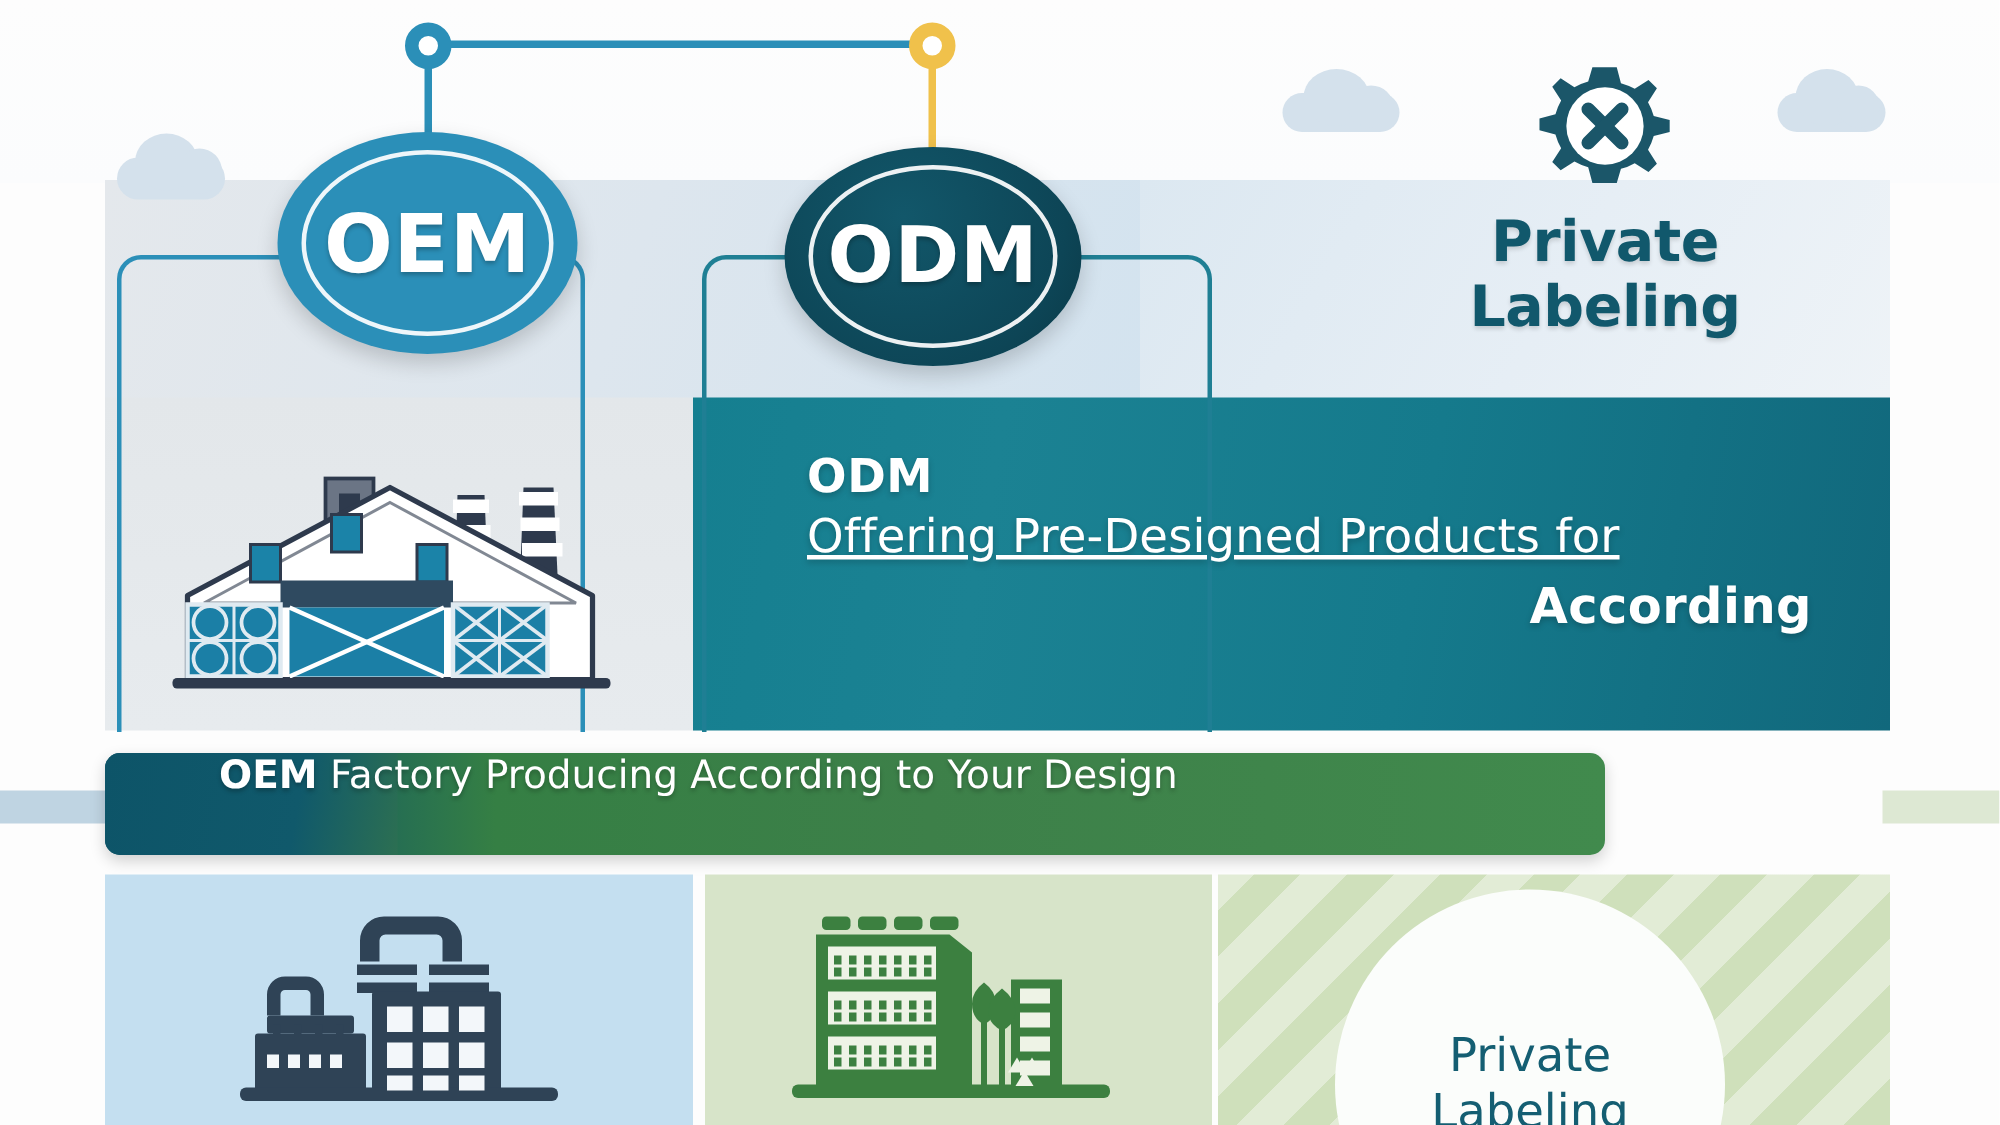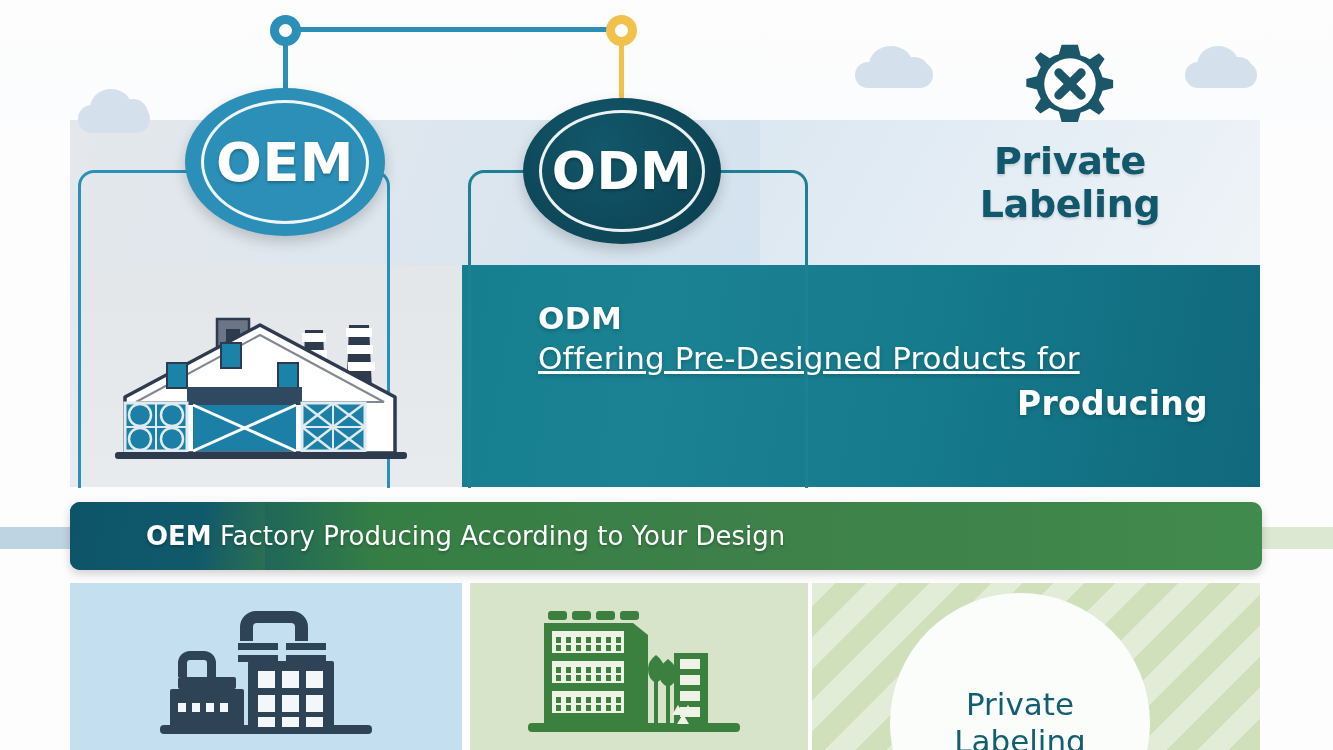--- a/index.html
+++ b/index.html
@@ -52,23 +52,23 @@
       text-shadow:0 2px 3px rgba(0,0,0,.14);}
 
   
   #odm-text{position:absolute;left:538px;top:300px;width:700px;color:#ffffff;
       text-shadow:0 2px 4px rgba(0,0,0,.22);}
   #odm-text .h{font-size:31px;font-weight:700;letter-spacing:.4px;}
   #odm-text .l2{font-size:31px;font-weight:400;margin-top:4px;letter-spacing:.1px;text-decoration:underline;}
   #odm-text .l3{font-size:33px;font-weight:700;text-align:right;margin-top:8px;padding-right:30px;letter-spacing:.3px;}
 
   
-  #oem-banner{position:absolute;left:70px;top:502px;width:1192px;height:68px;border-radius:10px;
+  #oem-banner{position:absolute;left:70px;top:502px;width:1000px;height:68px;border-radius:10px;
       background:linear-gradient(90deg,#0d5468 0%,#155c62 12%,#357f44 26%,#3d8049 55%,#418a4d 100%);
-      box-shadow:0 4px 10px rgba(0,0,0,.18);display:flex;align-items:center;}
+      box-shadow:0 4px 10px rgba(0,0,0,.18);display:flex;align-items:flex-start;}
   #oem-banner .cap{position:absolute;left:0;top:0;width:195px;height:68px;border-radius:10px 0 0 10px;
       background:linear-gradient(100deg,#0d5468 0%,#10596b 65%,#2c6f52 100%);}
   #oem-banner .label{position:relative;padding-left:76px;color:#fff;font-size:26px;
       text-shadow:0 2px 3px rgba(0,0,0,.25);white-space:nowrap;}
   #oem-banner .label b{font-weight:700;}
   #oem-banner .label span{font-weight:400;}
   .side-bar-left{position:absolute;left:0;top:527px;width:92px;height:22px;background:#bfd4e2;}
   .side-bar-right{position:absolute;left:1255px;top:527px;width:78px;height:22px;background:#dde8d3;}
 
   
@@ -193,21 +193,21 @@
     </div>
     <div id="pl-title">
       <div>Private</div>
       <div>Labeling</div>
     </div>
   </div>
 
   <div id="odm-text">
     <div class="h">ODM</div>
     <div class="l2">Offering Pre-Designed Products for</div>
-    <div class="l3">Producing</div>
+    <div class="l3">According</div>
   </div>
 
   <div class="side-bar-left"></div>
   <div class="side-bar-right"></div>
   <div id="oem-banner">
     <div class="cap"></div>
     <div class="label">
       <b>OEM</b><span> Factory Producing According to Your Design</span>
     </div>
   </div>

